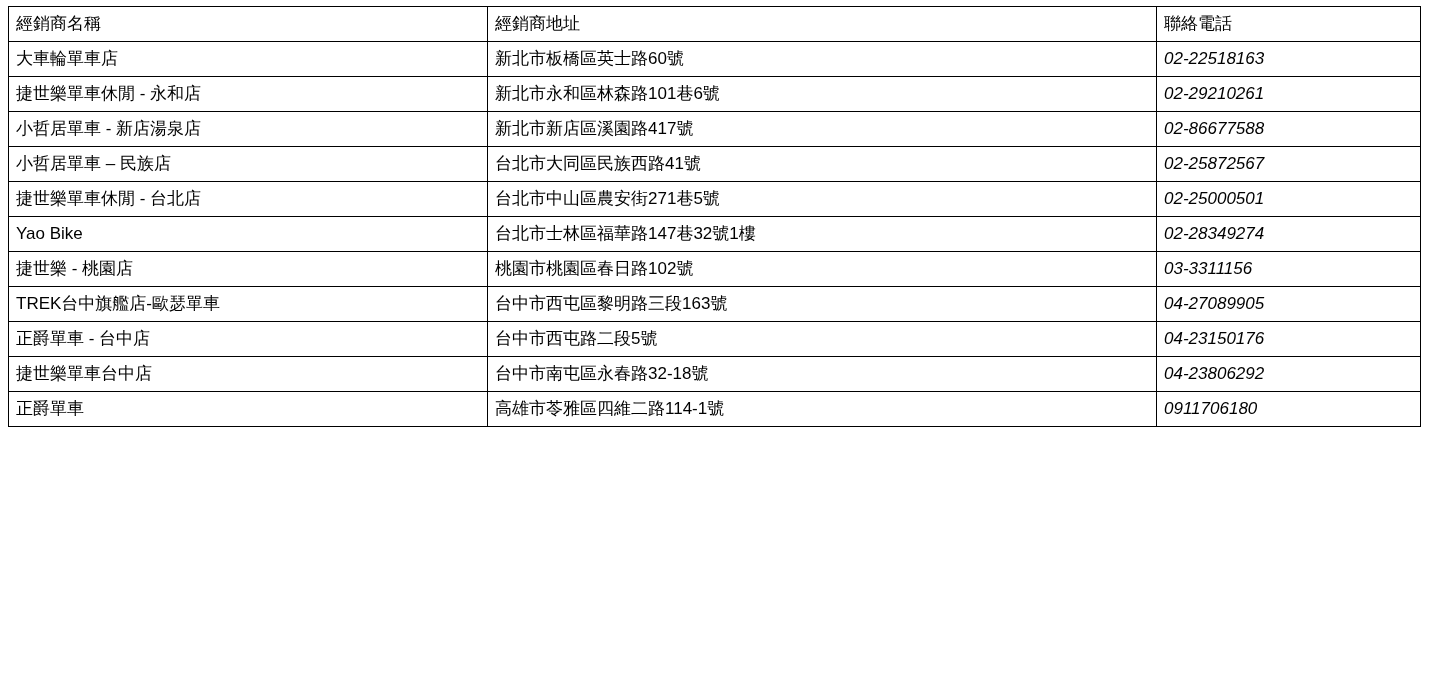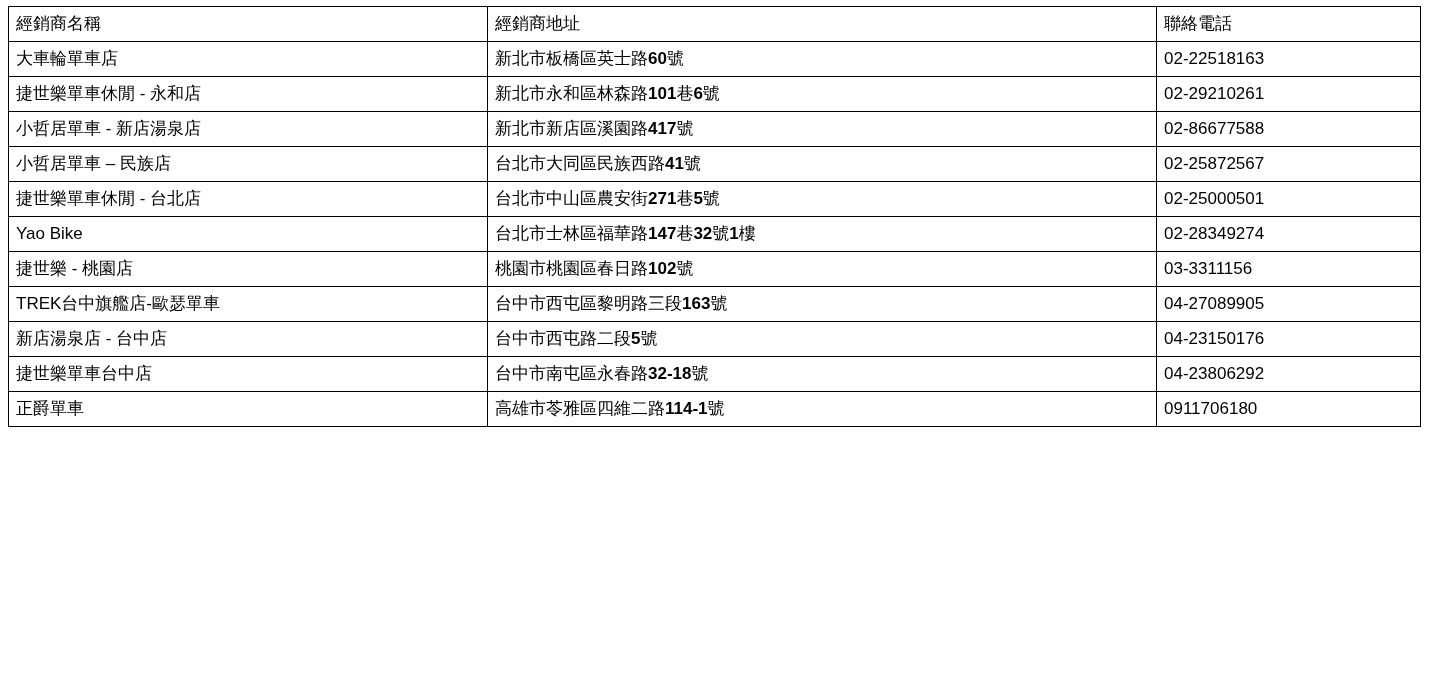--- a/index.html
+++ b/index.html
@@ -41,26 +41,27 @@
     overflow: hidden;
   }
   table.dealer-table thead th {
     height: 27px;
   }
   table.dealer-table tbody td {
     height: 27px;
   }
   .tel {
     font-weight: bold;
+    font-style: italic;
   }
   .bold {
     font-weight: bold;
   }
   
-  .num { font-weight: bold; }
+  .num { font-weight: normal; }
 </style>
 </head>
 <body>
 
 <div class="page">
   <table class="dealer-table">
     <colgroup>
       <col class="c-name">
       <col class="c-addr">
       <col class="c-tel">
@@ -107,21 +108,21 @@
           <td>捷世樂 - 桃園店</td>
           <td>桃園市桃園區春日路<span class="num">102</span>號</td>
           <td class="tel">03-3311156</td>
         </tr>
         <tr>
           <td>TREK台中旗艦店-歐瑟單車</td>
           <td>台中市西屯區黎明路三段<span class="num">163</span>號</td>
           <td class="tel">04-27089905</td>
         </tr>
         <tr>
-          <td>新店湯泉店 - 台中店</td>
+          <td>正爵單車 - 台中店</td>
           <td>台中市西屯路二段<span class="num">5</span>號</td>
           <td class="tel">04-23150176</td>
         </tr>
         <tr>
           <td>捷世樂單車台中店</td>
           <td>台中市南屯區永春路<span class="num">32-18</span>號</td>
           <td class="tel">04-23806292</td>
         </tr>
         <tr>
           <td>正爵單車</td>

